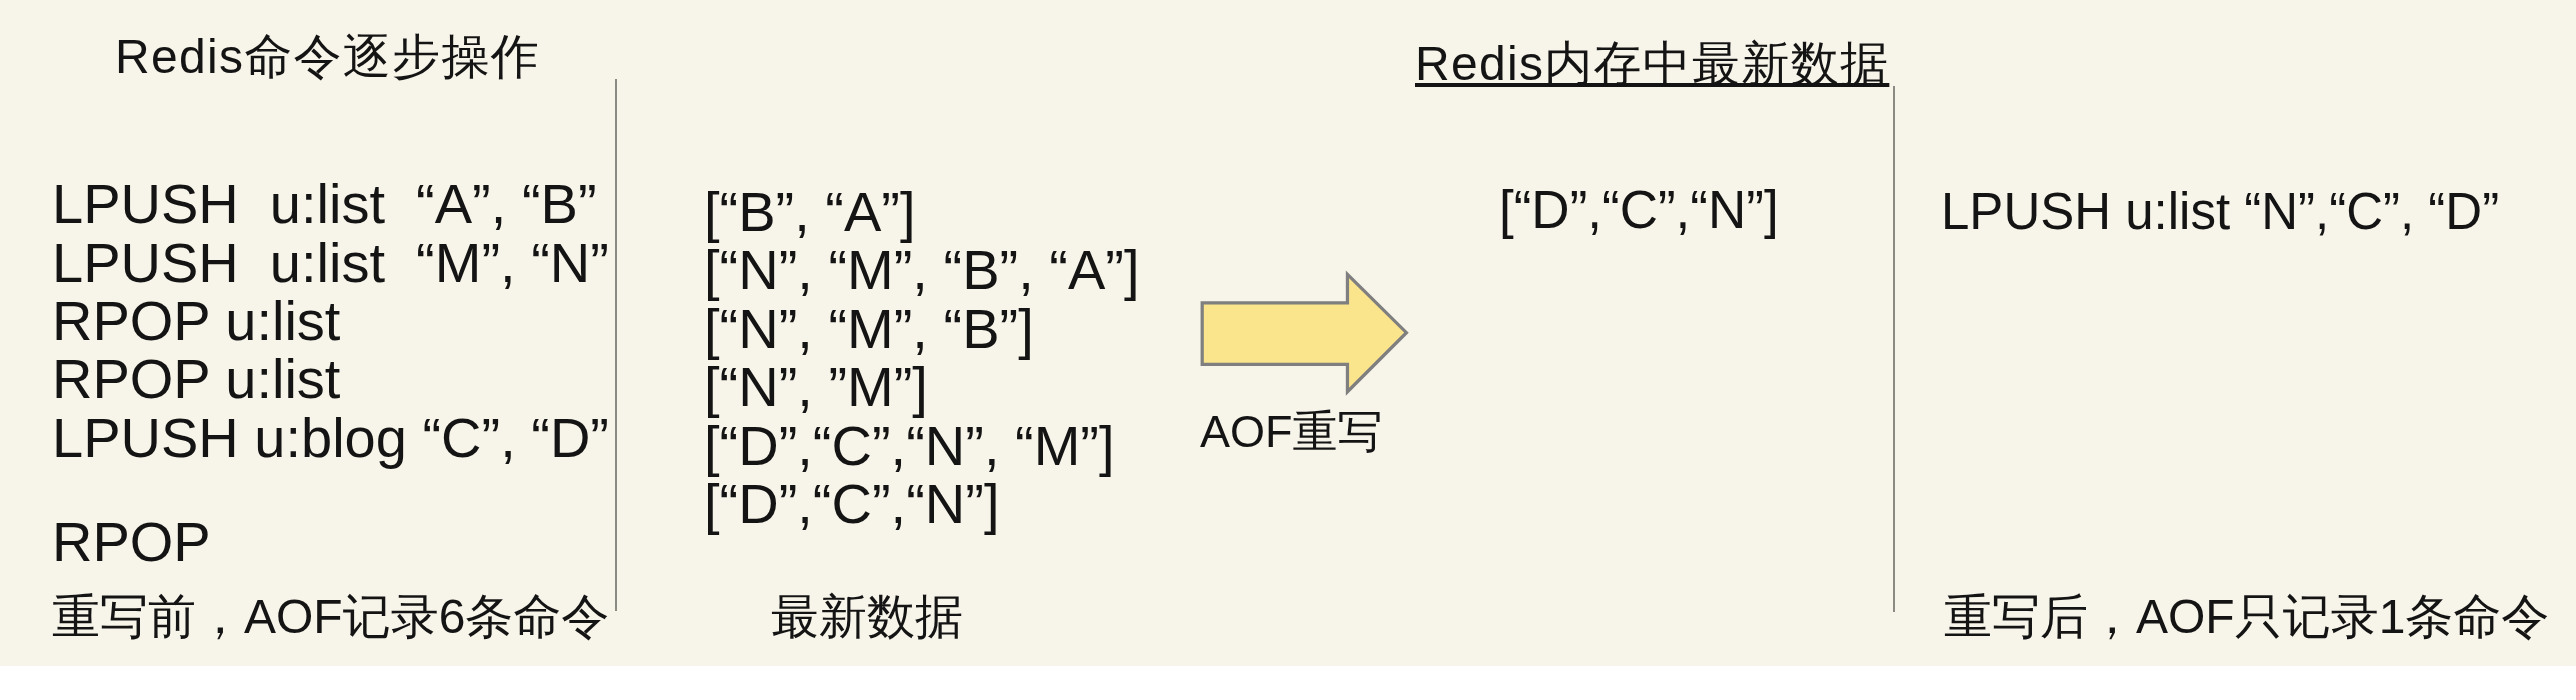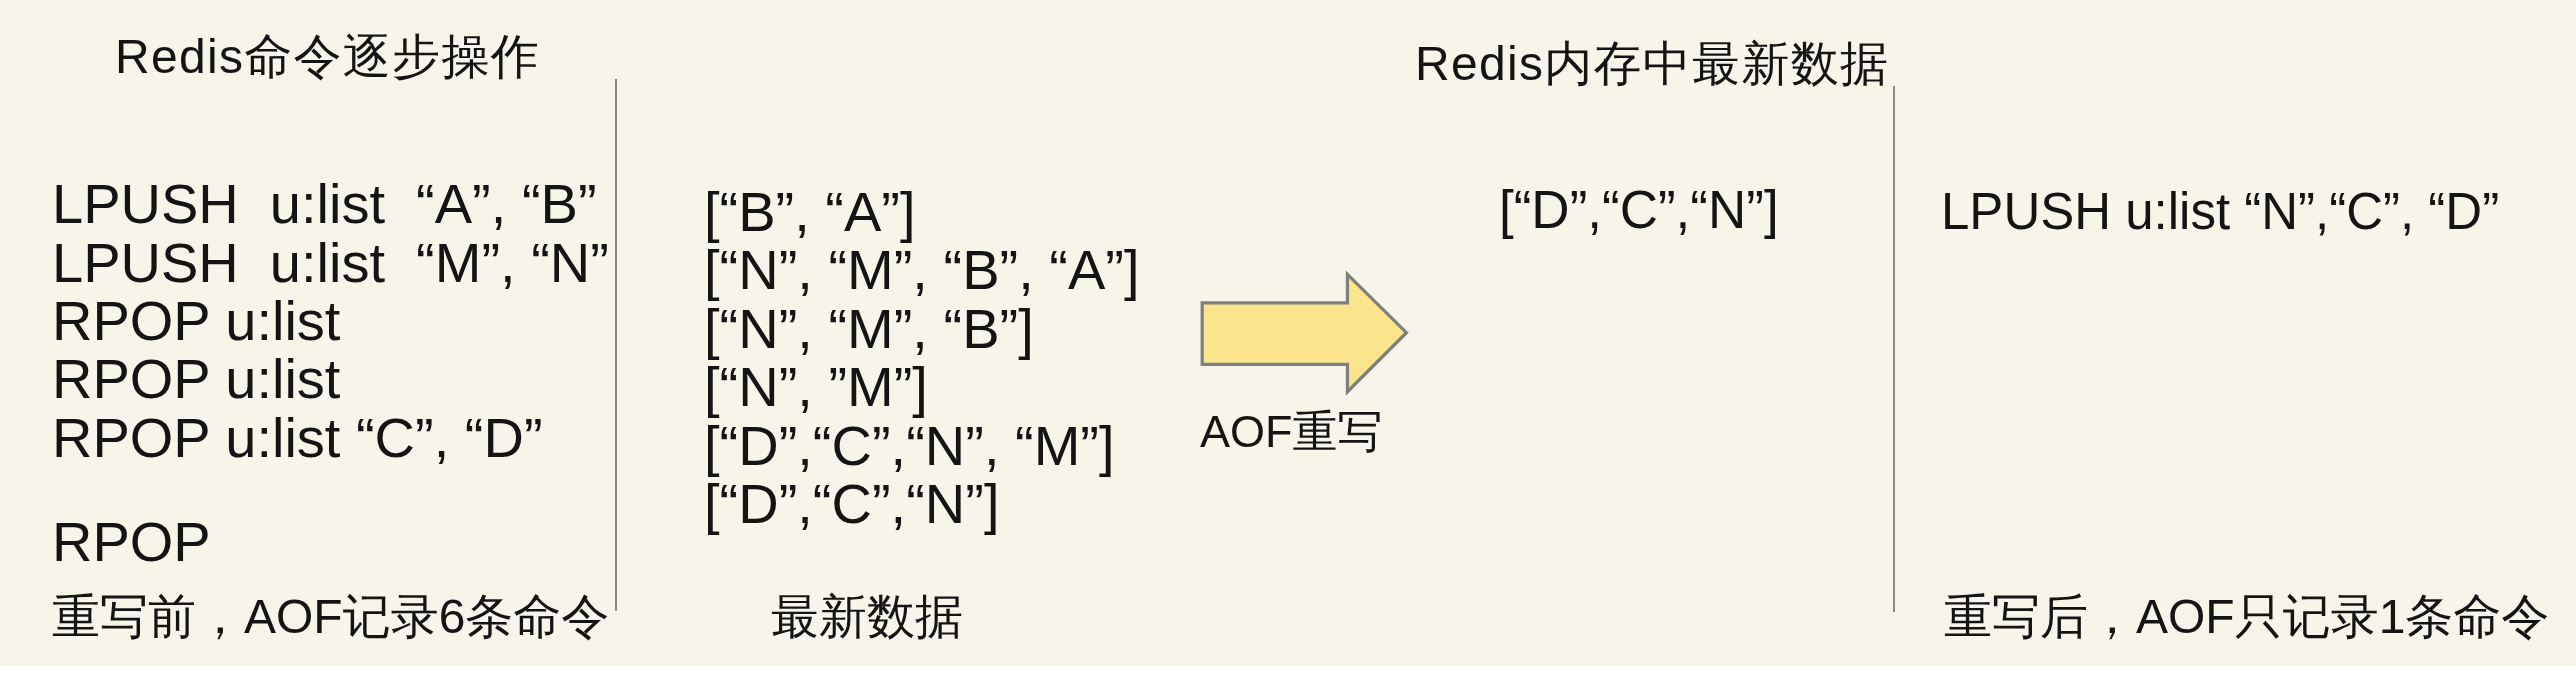--- a/index.html
+++ b/index.html
@@ -58,31 +58,31 @@
     color: #c9c6bc;
     white-space: pre;
   }
 </style>
 </head>
 <body>
 
 <div class="canvas">
 
   <div class="hdr" style="left:115px; top:25px;">Redis命令逐步操作</div>
-  <div class="hdr" style="left:1415px; top:32px;">Redis内存中最新数据</div>
+  <div class="hdr" style="left:1415px; top:32px;text-decoration:underline;">Redis内存中最新数据</div>
 
   <div class="vline vline-left"></div>
   <div class="vline vline-right"></div>
 
   <div class="cmd-col">
     <div class="codeline" style="top:175px;">LPUSH  u:list  “A”, “B”</div>
     <div class="codeline" style="top:234px;">LPUSH  u:list  “M”, “N”</div>
     <div class="codeline" style="top:292px;">RPOP u:list</div>
     <div class="codeline" style="top:350px;">RPOP u:list</div>
-    <div class="codeline" style="top:409px;">RPOP u:list “C”, “D”</div>
+    <div class="codeline" style="top:409px;">LPUSH u:blog “C”, “D”</div>
     <div class="codeline" style="top:477px;margin-top:36px;">RPOP</div>
   </div>
 
   <div class="mem-col">
     <div class="codeline" style="top:183px;">[“B”, “A”]</div>
     <div class="codeline" style="top:241px;">[“N”, “M”, “B”, “A”]</div>
     <div class="codeline" style="top:300px;">[“N”, “M”, “B”]</div>
     <div class="codeline" style="top:358px;">[“N”, ”M”]</div>
     <div class="codeline" style="top:417px;">[“D”,“C”,“N”, “M”]</div>
     <div class="codeline" style="top:475px;">[“D”,“C”,“N”]</div>

